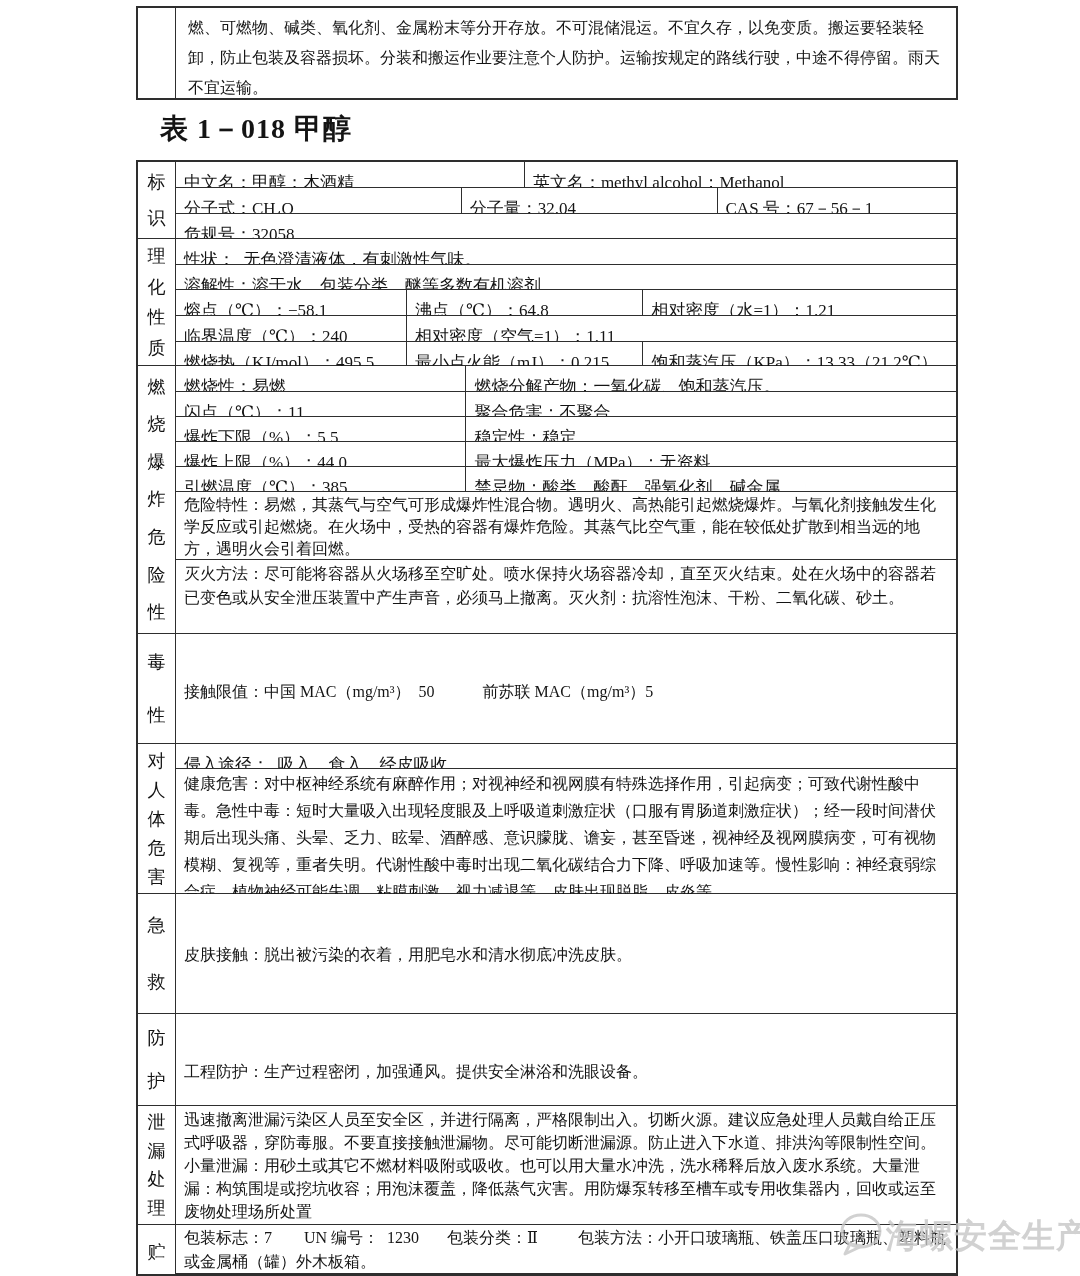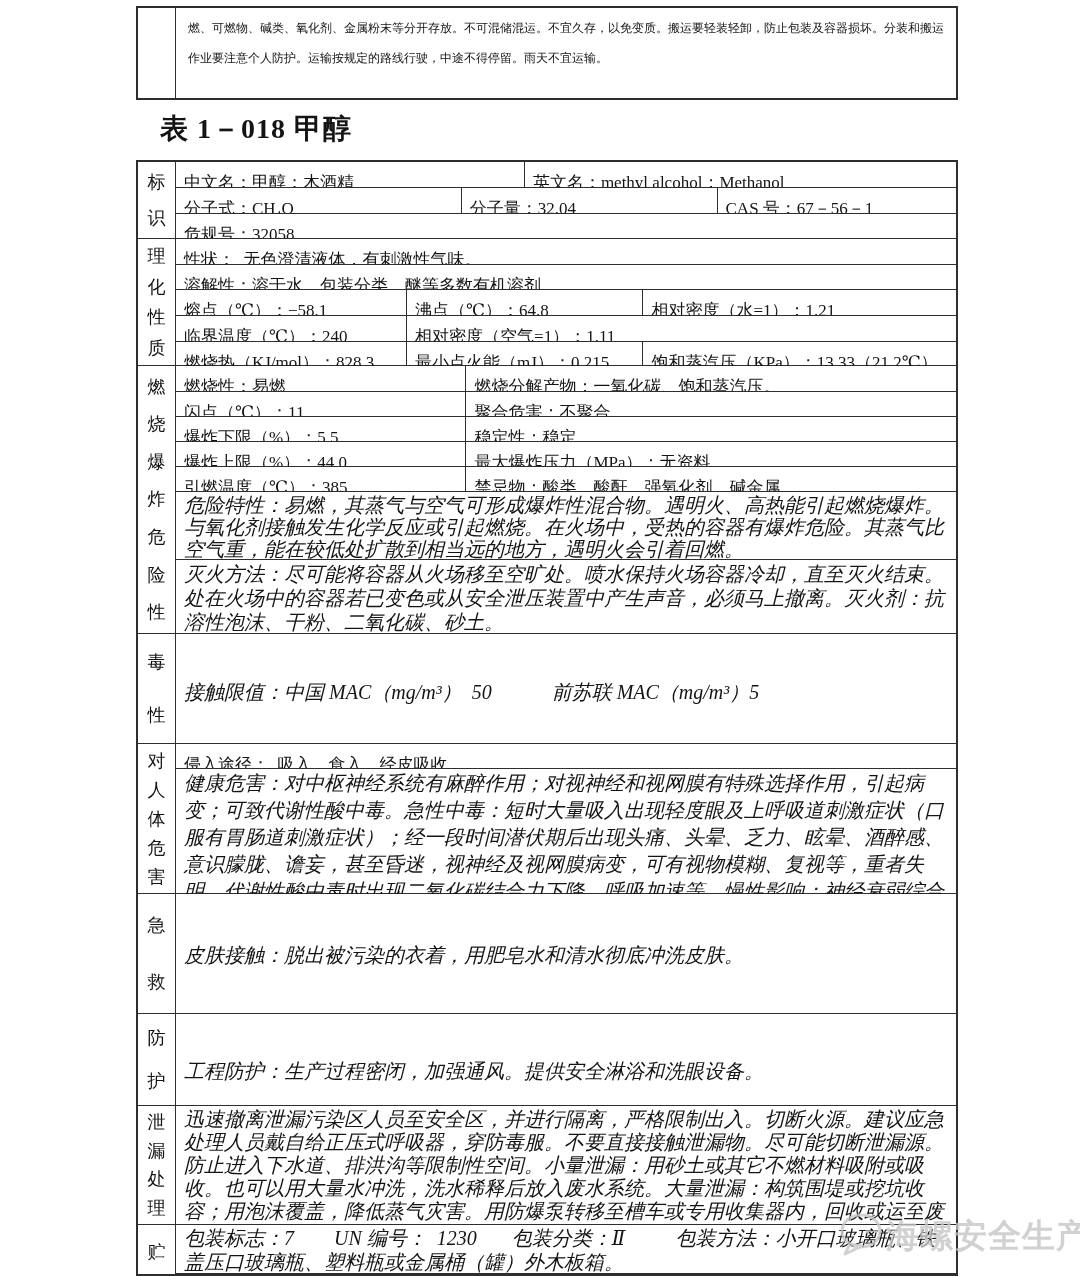--- a/index.html
+++ b/index.html
@@ -5,42 +5,42 @@
   :root { --bc:#2e2e2e; --txt:#141414; }
   * { box-sizing:border-box; margin:0; padding:0; }
   body { background:#ffffff; width:1080px; height:1276px; position:relative;
          font-family:"Liberation Serif","DejaVu Serif",serif; color:var(--txt); }
   .canvas { position:absolute; left:0; top:0; width:1080px; height:1276px; overflow:hidden; background:#fff; }
 
   
   .prev-table { position:absolute; left:136px; top:6px; width:822px; height:94px;
                 border:2px solid var(--bc); display:flex; }
   .prev-label-col { width:38px; border-right:1px solid var(--bc); }
-  .prev-text { flex:1; padding:5px 12px 0 12px; font-size:12px; line-height:30px;
+  .prev-text { flex:1; padding:5px 12px 0 12px; font-size:16px; line-height:30px;
                white-space:pre-wrap; }
 
   
   .doc-title { position:absolute; left:160px; top:110px; font-size:28px; font-weight:bold;
                letter-spacing:1px; }
 
   
   .msds-table { position:absolute; left:136px; top:160px; width:822px; height:1116px;
                 border:2px solid var(--bc); overflow:hidden; background:#fff; }
   .sec { display:flex; width:100%; }
   .sec + .sec { border-top:1px solid var(--bc); }
   .sec-label { width:38px; border-right:1px solid var(--bc); display:flex; flex-direction:column;
                justify-content:space-around; align-items:center; font-size:18px; padding:2px 0; }
   .sec-body { flex:1; display:flex; flex-direction:column; min-width:0; }
   .row { display:flex; width:100%; }
   .row + .row { border-top:1px solid var(--bc); }
   .cell { display:flex; align-items:center; padding:16px 6px 0 8px; font-size:17px;
           white-space:pre-wrap; overflow:hidden; }
   .cell + .cell { border-left:1px solid var(--bc); }
-  .para { display:block; padding:2px 10px 0 8px; font-size:20px; white-space:pre-wrap;
-          overflow:hidden;font-style:italic; }
+  .para { display:block; padding:2px 10px 0 8px; font-size:16px; white-space:pre-wrap;
+          overflow:hidden; }
   .line { white-space:pre-wrap; }
 
   
   .watermark { position:absolute; left:838px; top:1204px; width:242px; height:64px;
                display:flex; align-items:center; opacity:.8; z-index:5; pointer-events:none; }
   .wm-icon { flex:0 0 auto; margin-right:2px; }
   .wm-text { font-size:33px; font-weight:bold; color:#c6c6c6; letter-spacing:1px;
              font-family:"Liberation Sans","DejaVu Sans",sans-serif; white-space:nowrap; }
 </style>
 </head>
@@ -95,21 +95,21 @@
         <div class="row" style="height:26px">
           <div class="cell" style="width:29.5%">熔点（℃）：−58.1</div>
           <div class="cell" style="width:30.3%">沸点（℃）：64.8</div>
           <div class="cell" style="flex:1">相对密度（水=1）：1.21</div>
         </div>
         <div class="row" style="height:26px">
           <div class="cell" style="width:29.5%">临界温度（℃）：240</div>
           <div class="cell" style="flex:1">相对密度（空气=1）：1.11</div>
         </div>
         <div class="row" style="height:25px">
-          <div class="cell" style="width:29.5%">燃烧热（KJ/mol）：828.3</div>
+          <div class="cell" style="width:29.5%">燃烧热（KJ/mol）：495.5</div>
           <div class="cell" style="width:30.3%">最小点火能（mJ）：0.215</div>
           <div class="cell" style="flex:1">饱和蒸汽压（KPa）：13.33（21.2℃）</div>
         </div>
       </div>
     </div>
 
     <div class="sec" style="height:268px">
       <div class="sec-label">
           <span>燃</span>
           <span>烧</span>

